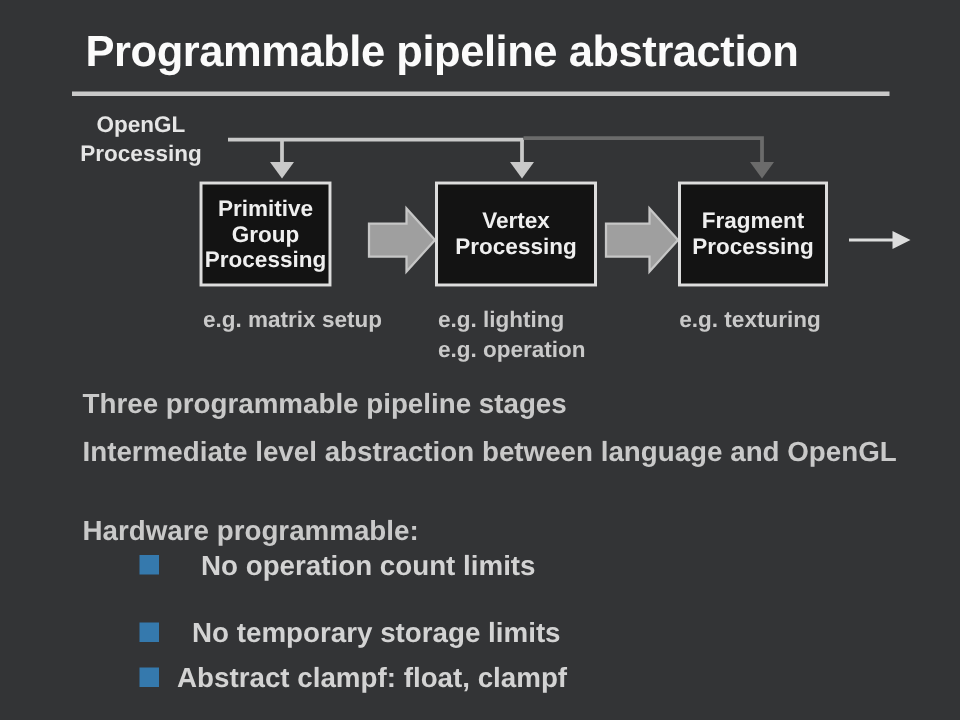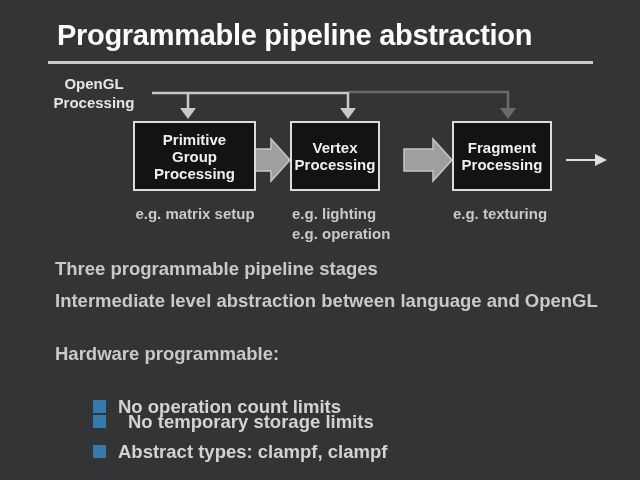--- a/index.html
+++ b/index.html
@@ -32,42 +32,42 @@
   .out-arrow { stroke: var(--box-border, #d2d2d2); stroke-width:2; fill:none; }
   .out-arrow-head { fill: var(--box-border, #d2d2d2); }
   .stage-box {
     position:absolute; top:121px; height:70px; box-sizing:border-box;
     background: var(--box-fill, #131313);
     border:2px solid var(--box-border, #dddddd);
     display:flex; flex-direction:column; justify-content:center; align-items:center;
     font-size:15px; font-weight:bold; line-height:17px;
     color: var(--box-text, #efefef); text-align:center;
   }
-  .box-primitive { left:133px; width:123px; }
-  .box-vertex   { left:290px; width:90px; }
+  .box-primitive { left:133px; width:88px; }
+  .box-vertex   { left:290px; width:108px; }
   .box-fragment { left:452px; width:100px; }
   .caption {
     position:absolute; top:204px; font-size:15px; font-weight:bold;
     color: var(--body-text, #c9c9c9); line-height:20px;
   }
   .cap-primitive { left:115px; width:160px; text-align:center; }
   .cap-vertex    { left:292px; text-align:left; }
   .cap-fragment  { left:430px; width:140px; text-align:center; }
   .para {
     position:absolute; left:55px; margin:0;
     font-size:18.5px; font-weight:bold; line-height:22px;
     color: var(--body-text, #c9c9c9);
   }
   .para-1 { top:258px; white-space:nowrap; }
   .para-2 { top:290px; width:572px; padding-left:27px; text-indent:-27px; }
   .para-3 { top:343px; white-space:nowrap; }
   .bullet-row {
     position:absolute; left:93px; display:flex; align-items:flex-start;
   }
-  .bullet-row-1 { top:396px; }
+  .bullet-row-1 { top:366px;gap:16px; }
   .bullet-row-2 { top:411px;gap:10px; }
   .bullet-row-3 { top:441px; }
   .bullet-sq {
     width:13px; height:13px; margin-top:4px; margin-right:12px; flex:0 0 auto;
     background: var(--bullet-square, #3579ad);
   }
   .bullet-text {
     font-size:18.5px; font-weight:bold; white-space:nowrap;
     color: var(--bullet-text, #d3d3d3);
   }
@@ -131,16 +131,16 @@
   <div class="bullet-row bullet-row-1">
     <span class="bullet-sq"></span>
     <span class="bullet-text">No operation count limits</span>
   </div>
   <div class="bullet-row bullet-row-2">
     <span class="bullet-sq"></span>
     <span class="bullet-text">No temporary storage limits</span>
   </div>
   <div class="bullet-row bullet-row-3">
     <span class="bullet-sq"></span>
-    <span class="bullet-text">Abstract types: clampf, clampf</span>
+    <span class="bullet-text">Abstract clampf: float, clampf</span>
   </div>
 
 </div>
 
 </body></html>

